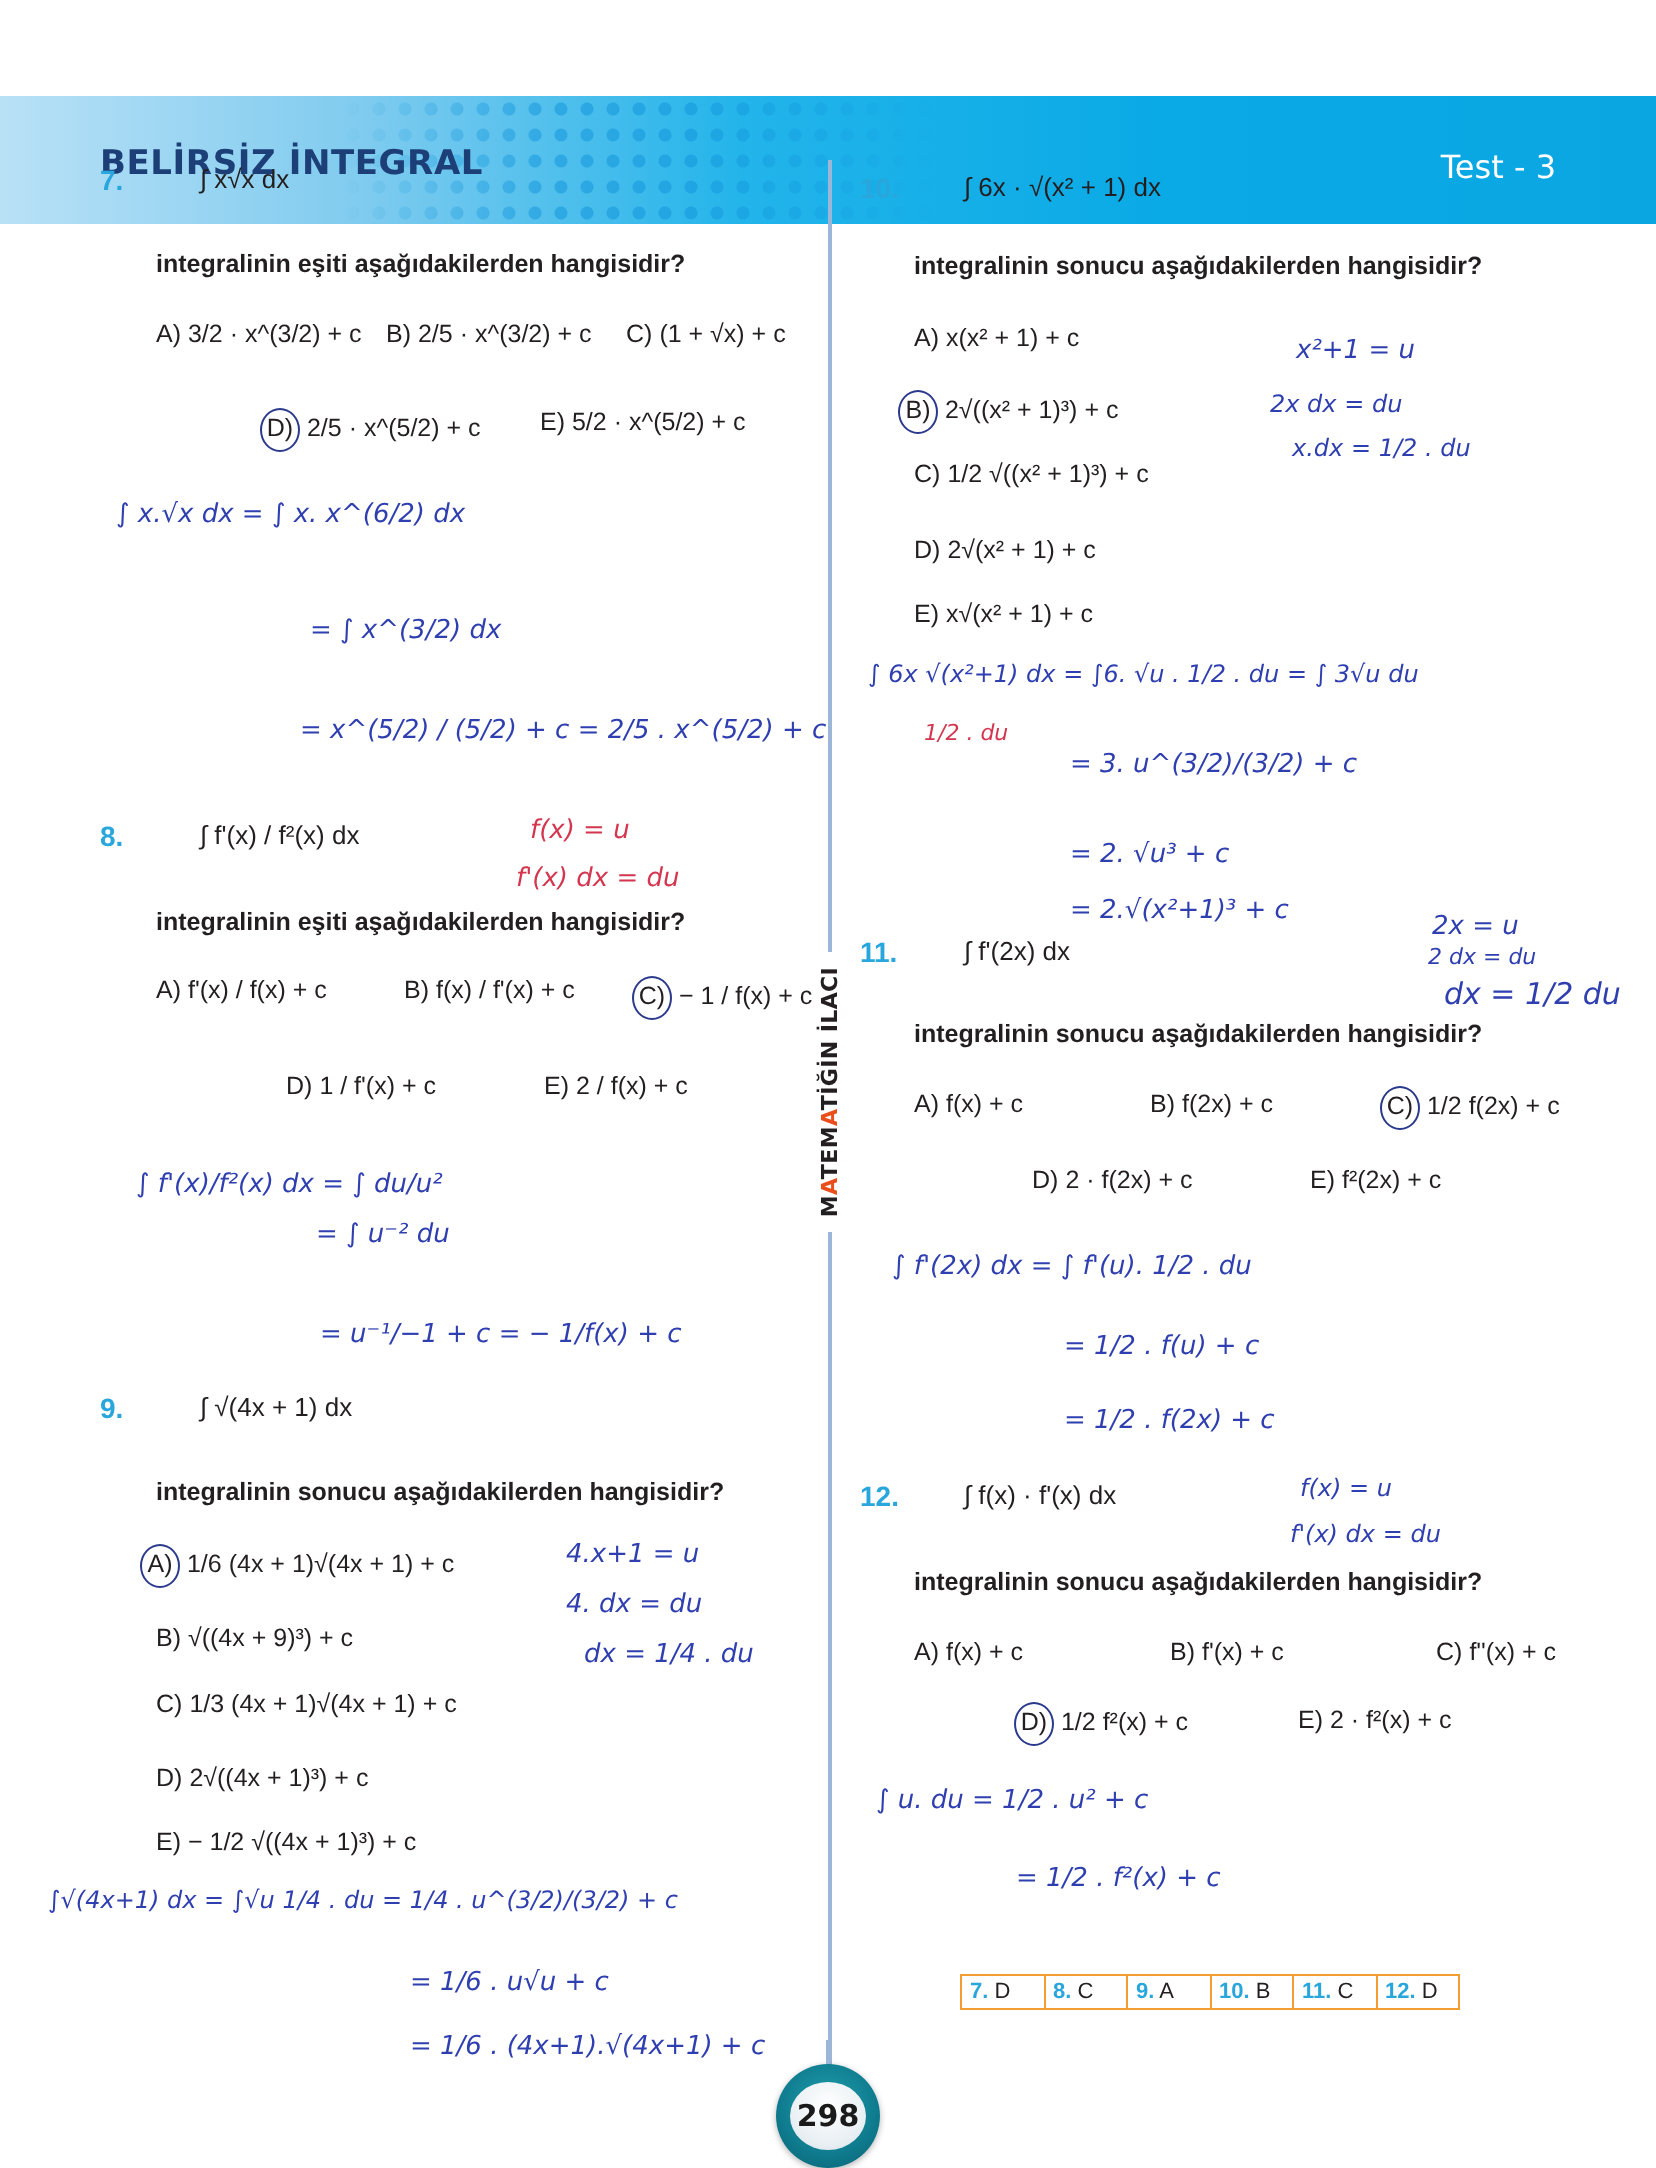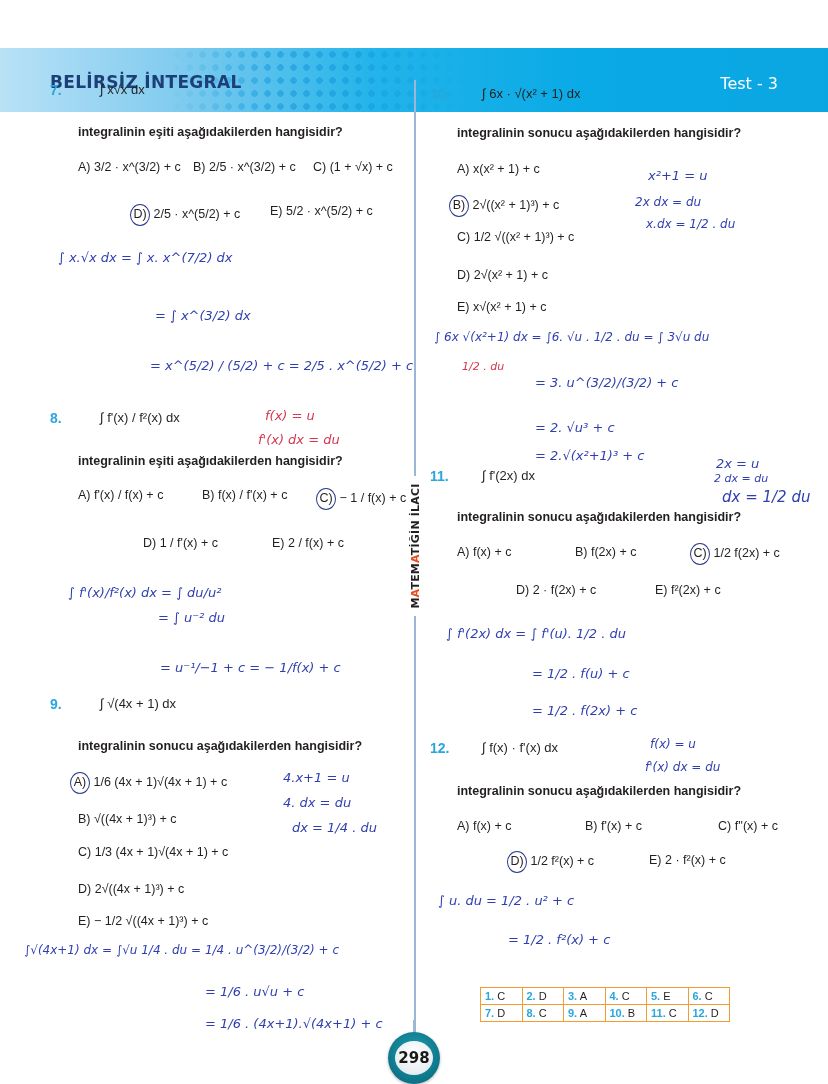--- a/index.html
+++ b/index.html
@@ -98,21 +98,21 @@
 
 <div>
   <div class="qnum" style="left:50px;top:82px">7.</div>
   <div class="qexpr" style="left:100px;top:82px">∫ x√x dx</div>
   <div class="qprompt" style="left:78px;top:125px">integralinin eşiti aşağıdakilerden hangisidir?</div>
   <div class="opt" style="left:78px;top:160px"><span>A)</span> <span>3/2 · x^(3/2) + c</span></div>
   <div class="opt" style="left:193px;top:160px"><span>B)</span> <span>2/5 · x^(3/2) + c</span></div>
   <div class="opt" style="left:313px;top:160px"><span>C)</span> <span>(1 + √x) + c</span></div>
   <div class="opt" style="left:134px;top:204px"><span class="circ">D)</span> <span>2/5 · x^(5/2) + c</span></div>
   <div class="opt" style="left:270px;top:204px"><span>E)</span> <span>5/2 · x^(5/2) + c</span></div>
-  <div class="hw" style="left:58px;top:250px">∫ x.√x dx = ∫ x. x^(7/2) dx</div>
+  <div class="hw" style="left:58px;top:250px">∫ x.√x dx = ∫ x. x^(6/2) dx</div>
   <div class="hw" style="left:155px;top:308px">= ∫ x^(3/2) dx</div>
   <div class="hw" style="left:150px;top:358px">= x^(5/2) / (5/2) + c = 2/5 . x^(5/2) + c</div>
 </div>
 
 <div>
   <div class="qnum" style="left:50px;top:410px">8.</div>
   <div class="qexpr" style="left:100px;top:410px">∫ f'(x) / f²(x) dx</div>
   <div class="hw red" style="left:265px;top:408px">f(x) = u</div>
   <div class="hw red" style="left:258px;top:432px">f'(x) dx = du</div>
   <div class="qprompt" style="left:78px;top:454px">integralinin eşiti aşağıdakilerden hangisidir?</div>
@@ -124,21 +124,21 @@
   <div class="hw" style="left:68px;top:585px">∫ f'(x)/f²(x) dx = ∫ du/u²</div>
   <div class="hw" style="left:158px;top:610px">= ∫ u⁻² du</div>
   <div class="hw" style="left:160px;top:660px">= u⁻¹/−1 + c = − 1/f(x) + c</div>
 </div>
 
 <div>
   <div class="qnum" style="left:50px;top:696px">9.</div>
   <div class="qexpr" style="left:100px;top:696px">∫ √(4x + 1) dx</div>
   <div class="qprompt" style="left:78px;top:739px">integralinin sonucu aşağıdakilerden hangisidir?</div>
   <div class="opt" style="left:74px;top:772px"><span class="circ">A)</span> <span>1/6 (4x + 1)√(4x + 1) + c</span></div>
-  <div class="opt" style="left:78px;top:812px"><span>B)</span> <span>√((4x + 1)³) + c</span></div>
+  <div class="opt" style="left:78px;top:812px"><span>B)</span> <span>√((4x + 9)³) + c</span></div>
   <div class="opt" style="left:78px;top:845px"><span>C)</span> <span>1/3 (4x + 1)√(4x + 1) + c</span></div>
   <div class="opt" style="left:78px;top:882px"><span>D)</span> <span>2√((4x + 1)³) + c</span></div>
   <div class="opt" style="left:78px;top:914px"><span>E)</span> <span>− 1/2 √((4x + 1)³) + c</span></div>
   <div class="hw" style="left:283px;top:770px">4.x+1 = u</div>
   <div class="hw" style="left:283px;top:795px">4. dx = du</div>
   <div class="hw" style="left:292px;top:820px">dx = 1/4 . du</div>
   <div class="hw" style="left:24px;top:943px;font-size:12px">∫√(4x+1) dx = ∫√u 1/4 . du = 1/4 . u^(3/2)/(3/2) + c</div>
   <div class="hw" style="left:205px;top:984px">= 1/6 . u√u + c</div>
   <div class="hw" style="left:205px;top:1016px">= 1/6 . (4x+1).√(4x+1) + c</div>
 </div>
@@ -189,28 +189,20 @@
   <div class="opt" style="left:585px;top:819px"><span>B)</span> <span>f'(x) + c</span></div>
   <div class="opt" style="left:718px;top:819px"><span>C)</span> <span>f''(x) + c</span></div>
   <div class="opt" style="left:511px;top:851px"><span class="circ">D)</span> <span>1/2 f²(x) + c</span></div>
   <div class="opt" style="left:649px;top:853px"><span>E)</span> <span>2 · f²(x) + c</span></div>
   <div class="hw" style="left:438px;top:893px">∫ u. du = 1/2 . u² + c</div>
   <div class="hw" style="left:508px;top:932px">= 1/2 . f²(x) + c</div>
 </div>
 
 <table class="answers">
   <tbody>
-      <tr>
-    <td><span class="n">1.</span> <span>C</span></td>
-    <td><span class="n">2.</span> <span>D</span></td>
-    <td><span class="n">3.</span> <span>A</span></td>
-    <td><span class="n">4.</span> <span>C</span></td>
-    <td><span class="n">5.</span> <span>E</span></td>
-    <td><span class="n">6.</span> <span>C</span></td>
-  </tr>
   <tr>
     <td><span class="n">7.</span> <span>D</span></td>
     <td><span class="n">8.</span> <span>C</span></td>
     <td><span class="n">9.</span> <span>A</span></td>
     <td><span class="n">10.</span> <span>B</span></td>
     <td><span class="n">11.</span> <span>C</span></td>
     <td><span class="n">12.</span> <span>D</span></td>
   </tr>
 </tbody>
   </table>

